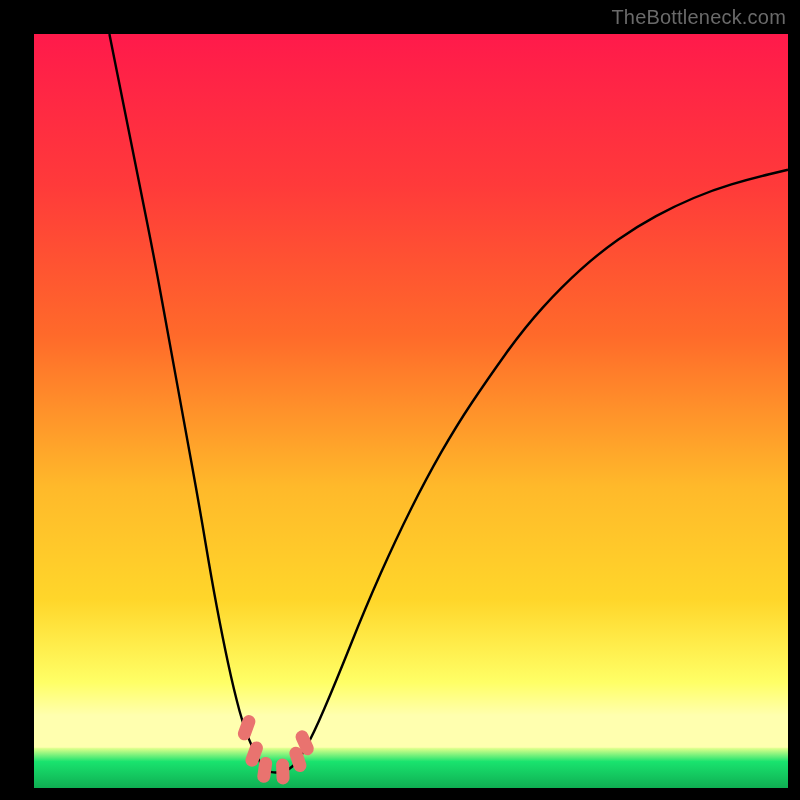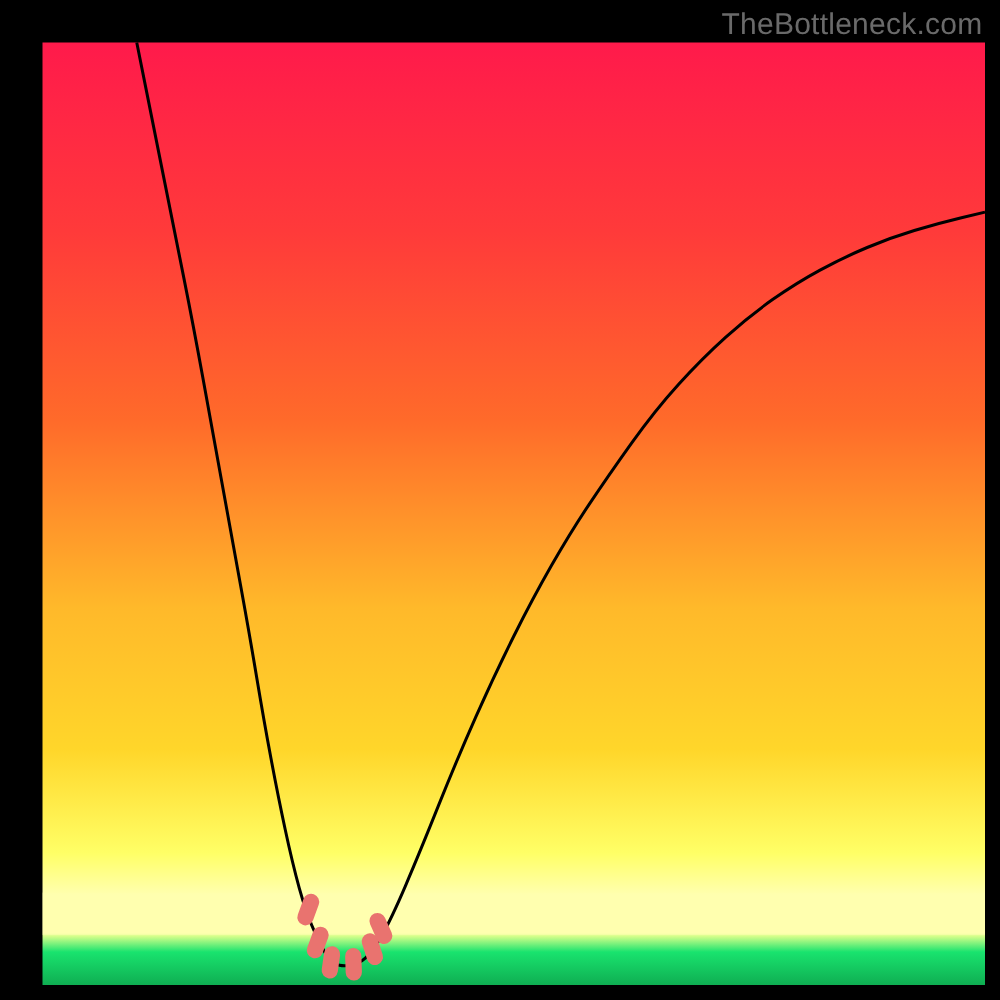--- a/index.html
+++ b/index.html
@@ -25,21 +25,21 @@
     top: 34px;
     width: 754px;
     height: 754px;
     
   }
   .watermark {
     position: absolute;
     top: 6px;
     right: 14px;
     color: #6a6a6a;
-    font-size: 24px;
+    font-size: 20px;
     font-weight: 500;
     letter-spacing: 0.2px;
     user-select: none;
   }
   svg.curve {
     position: absolute;
     left: 34px;
     top: 34px;
     width: 754px;
     height: 754px;

